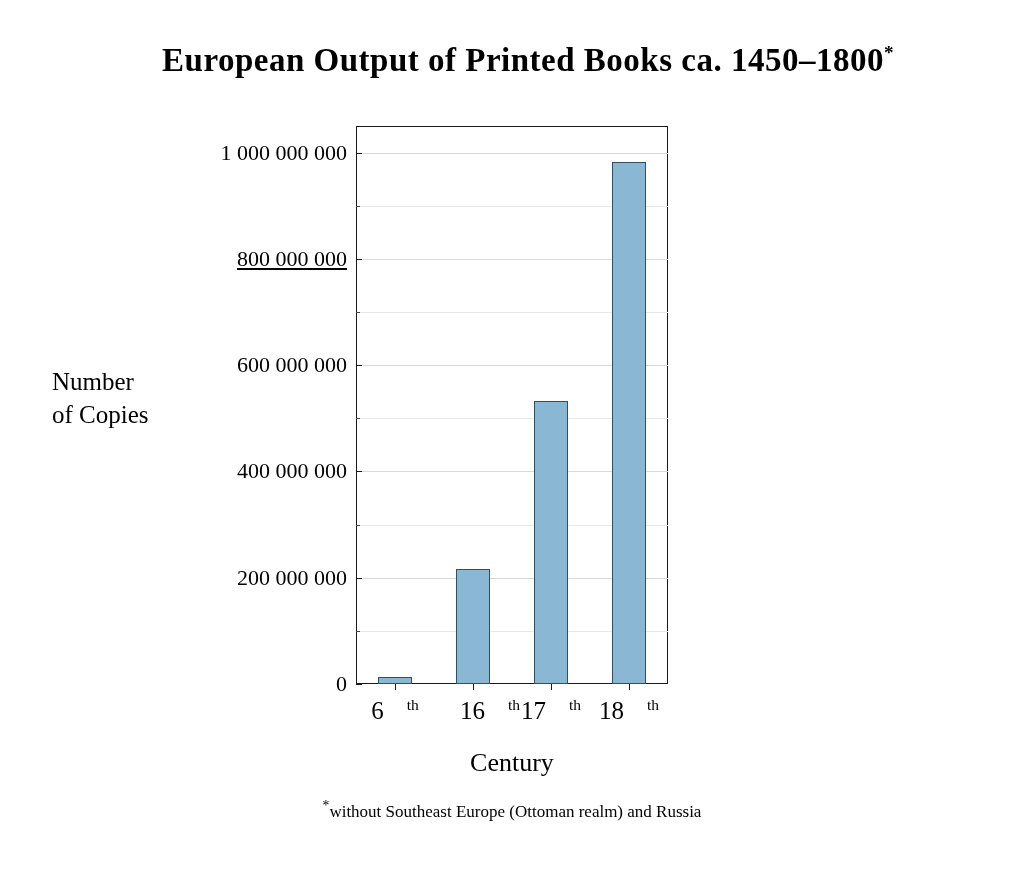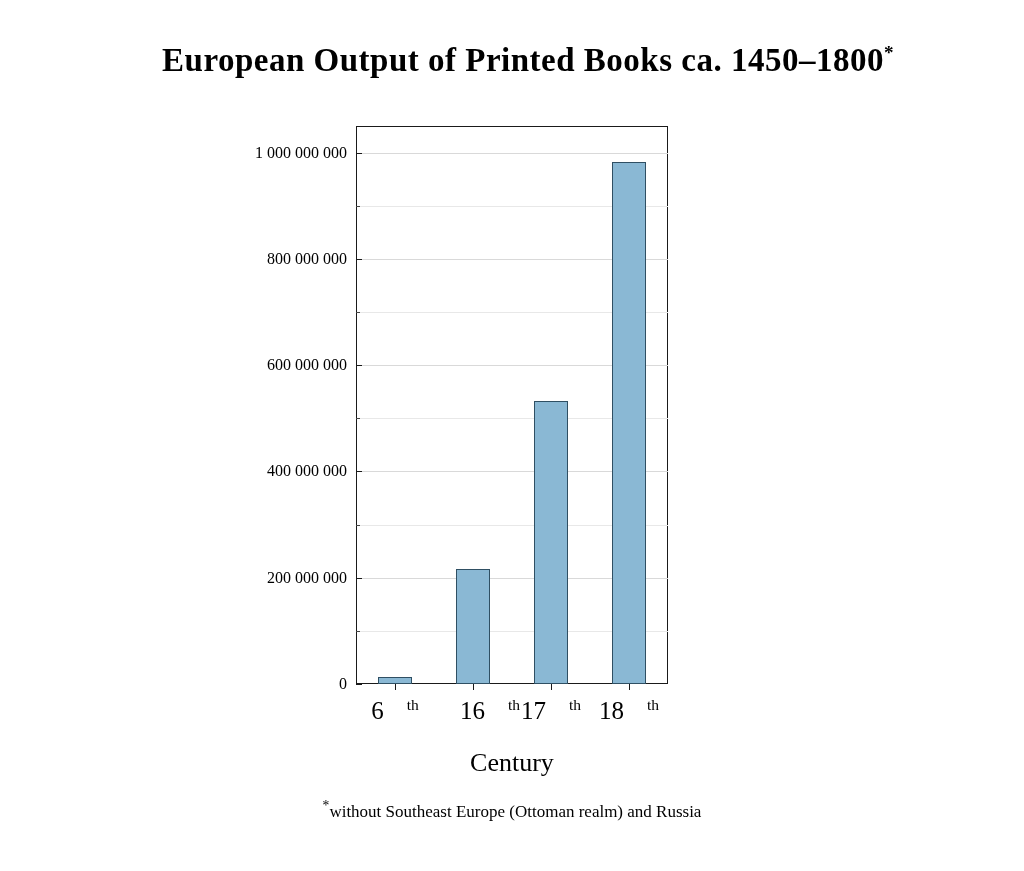--- a/index.html
+++ b/index.html
@@ -82,21 +82,21 @@
   .ytick.minor {
     width: 4px;
     background: #444;
   }
 
   .ylabel-val {
     position: absolute;
     right: 100%;
     margin-right: 9px;
     transform: translateY(-50%);
-    font-size: 16px;
+    font-size: 22px;
     white-space: nowrap;
     text-align: right;
   }
 
   
   .bar {
     position: absolute;
     bottom: 0;
     background: #8ab8d4;
     border: 1px solid #2f4f63;
@@ -161,20 +161,24 @@
 </style>
 </head>
 <body>
 
 <div id="figure">
 
   <div id="chart-title">
     <span>European Output of Printed Books ca. 1450–1800</span><span class="sup">*</span>
   </div>
 
+  <div id="y-axis-title">
+    <div>Number</div>
+    <div>of Copies</div>
+  </div>
 
   <div id="plot-area">
     <div id="plot-frame"></div>
     <div id="grid-layer">
         <div class="gridline minor" style="top: 504.857px;"></div>
         <div class="gridline minor" style="top: 398.571px;"></div>
         <div class="gridline minor" style="top: 292.286px;"></div>
         <div class="gridline minor" style="top: 186px;"></div>
         <div class="gridline minor" style="top: 79.7143px;"></div>
         <div class="gridline" style="top: 451.714px;"></div>
@@ -197,21 +201,21 @@
         <div class="ytick minor" style="top: 79.7143px;"></div>
         <div class="ytick" style="top: 558px;"></div>
         <div class="ylabel-val" style="top: 558px;">0</div>
         <div class="ytick" style="top: 451.714px;"></div>
         <div class="ylabel-val" style="top: 451.714px;">200 000 000</div>
         <div class="ytick" style="top: 345.429px;"></div>
         <div class="ylabel-val" style="top: 345.429px;">400 000 000</div>
         <div class="ytick" style="top: 239.143px;"></div>
         <div class="ylabel-val" style="top: 239.143px;">600 000 000</div>
         <div class="ytick" style="top: 132.857px;"></div>
-        <div class="ylabel-val" style="top: 132.857px;">800 000 000</div>
+        <div class="ylabel-val" style="top: 132.857px; text-decoration: underline;">800 000 000</div>
         <div class="ytick" style="top: 26.5714px;"></div>
         <div class="ylabel-val" style="top: 26.5714px;">1 000 000 000</div>
       </div>
     <div id="xaxis-layer">
         <div class="xtick" style="left: 39px;"></div>
         <div class="xlabel-val" style="left: 39px;"><span>6</span><span class="ord">th</span></div>
         <div class="xtick" style="left: 117px;"></div>
         <div class="xlabel-val" style="left: 134px;"><span>16</span><span class="ord">th</span></div>
         <div class="xtick" style="left: 195px;"></div>
         <div class="xlabel-val" style="left: 195px;"><span>17</span><span class="ord">th</span></div>

